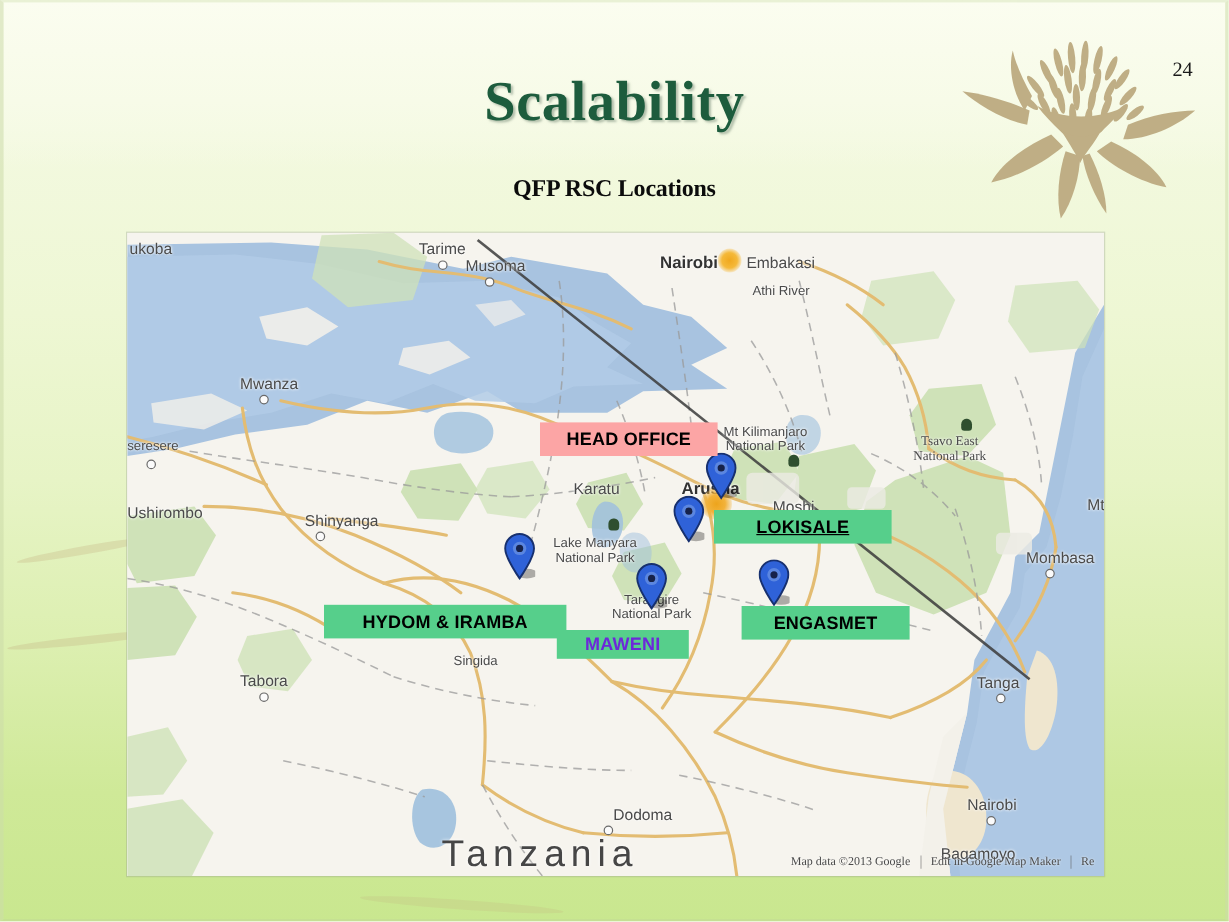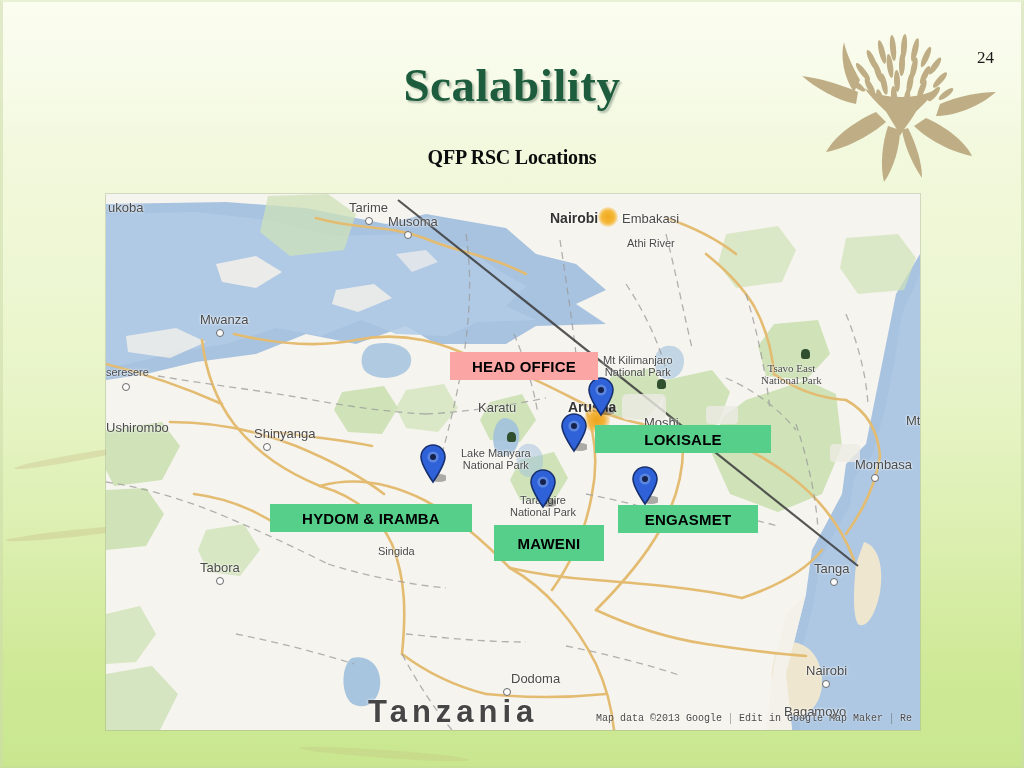--- a/index.html
+++ b/index.html
@@ -125,21 +125,21 @@
     color: #4a4a4a;
     white-space: nowrap;
     pointer-events: none;
     text-shadow: 0 0 2px rgba(255,255,255,0.95), 0 0 3px rgba(255,255,255,0.8);
   }
   .mlabel.city   { font-size: 13px; }
   .mlabel.small  { font-size: 11px; }
   .mlabel.park   { font-size: 11px; line-height: 12px; text-align: center; }
   .mlabel.major  { font-size: 14px; font-weight: bold; color: #333; }
   .mlabel.country{
-    font-size: 31px; font-weight: bold; color: #464646;
+    font-size: 31px; font-weight: normal; color: #464646;
     letter-spacing: 5px;
     text-shadow: 0 0 3px rgba(255,255,255,0.95);
   }
   .city-dot {
     position: absolute;
     width: 6px; height: 6px;
     border: 1.5px solid #6a6a6a;
     border-radius: 50%;
     background: #fbfbfb;
   }
@@ -188,21 +188,21 @@
   
   #attribution {
     position: absolute;
     left: 0;
     bottom: 5px;
     width: 814px;
     height: 14px;
     display: flex;
     align-items: center;
     justify-content: flex-end;
-    font-family: Liberation Mono, monospace;
+    font-family: Liberation Serif, serif;
     font-size: 10px;
     color: #4a4a4a;
     pointer-events: none;
   }
   #attribution span {
     padding: 0 8px;
     white-space: nowrap;
     text-shadow: 0 0 2px rgba(255,255,255,0.95);
   }
   #attribution .sep { border-left: 1px solid rgba(90,90,90,0.45); }
@@ -472,23 +472,23 @@
   <svg viewBox="0 0 26 40" width="26" height="40">
     <ellipse cx="19" cy="34" rx="9" ry="4" fill="#000" opacity="0.30"></ellipse>
     <path d="M13 1 C6.4 1 1 6.4 1 13 C1 21 13 38 13 38 C13 38 25 21 25 13 C25 6.4 19.6 1 13 1 Z" fill="#2f62d8" stroke="#17306f" stroke-width="1.6"></path>
     <circle cx="13" cy="13" r="5.6" fill="#5b86e0"></circle>
     <circle cx="13" cy="13" r="3" fill="#16224a"></circle>
   </svg></div>
       </div>
 
     <div id="map-callouts">
         <div class="callout" style="left: 344px; top: 158px; width: 148px; height: 28px; background: #fca5a5; color: rgb(0, 0, 0);">HEAD OFFICE</div>
-        <div class="callout" style="left: 489px; top: 231px; width: 176px; height: 28px; background: rgb(86, 207, 139); color: rgb(0, 0, 0);">LOKISALE</div>
+        <div class="callout" style="left: 489px; top: 231px; width: 148px; height: 28px; background: rgb(86, 207, 139); color: rgb(0, 0, 0); text-decoration: underline;">LOKISALE</div>
         <div class="callout" style="left: 164px; top: 310px; width: 202px; height: 28px; background: rgb(86, 207, 139); color: rgb(0, 0, 0);">HYDOM &amp; IRAMBA</div>
-        <div class="callout" style="left: 388px; top: 331px; width: 110px; height: 36px; background: rgb(86, 207, 139); color: #000000;">MAWENI</div>
+        <div class="callout" style="left: 358px; top: 331px; width: 110px; height: 24px; background: rgb(86, 207, 139); color: #6d28d9;">MAWENI</div>
         <div class="callout" style="left: 512px; top: 311px; width: 140px; height: 28px; background: rgb(86, 207, 139); color: rgb(0, 0, 0);">ENGASMET</div>
       </div>
 
     <div id="attribution">
         <span>Map data ©2013 Google</span>
         <span class="sep">Edit in Google Map Maker</span>
         <span class="sep">Re</span>
       </div>
   </div>
 

